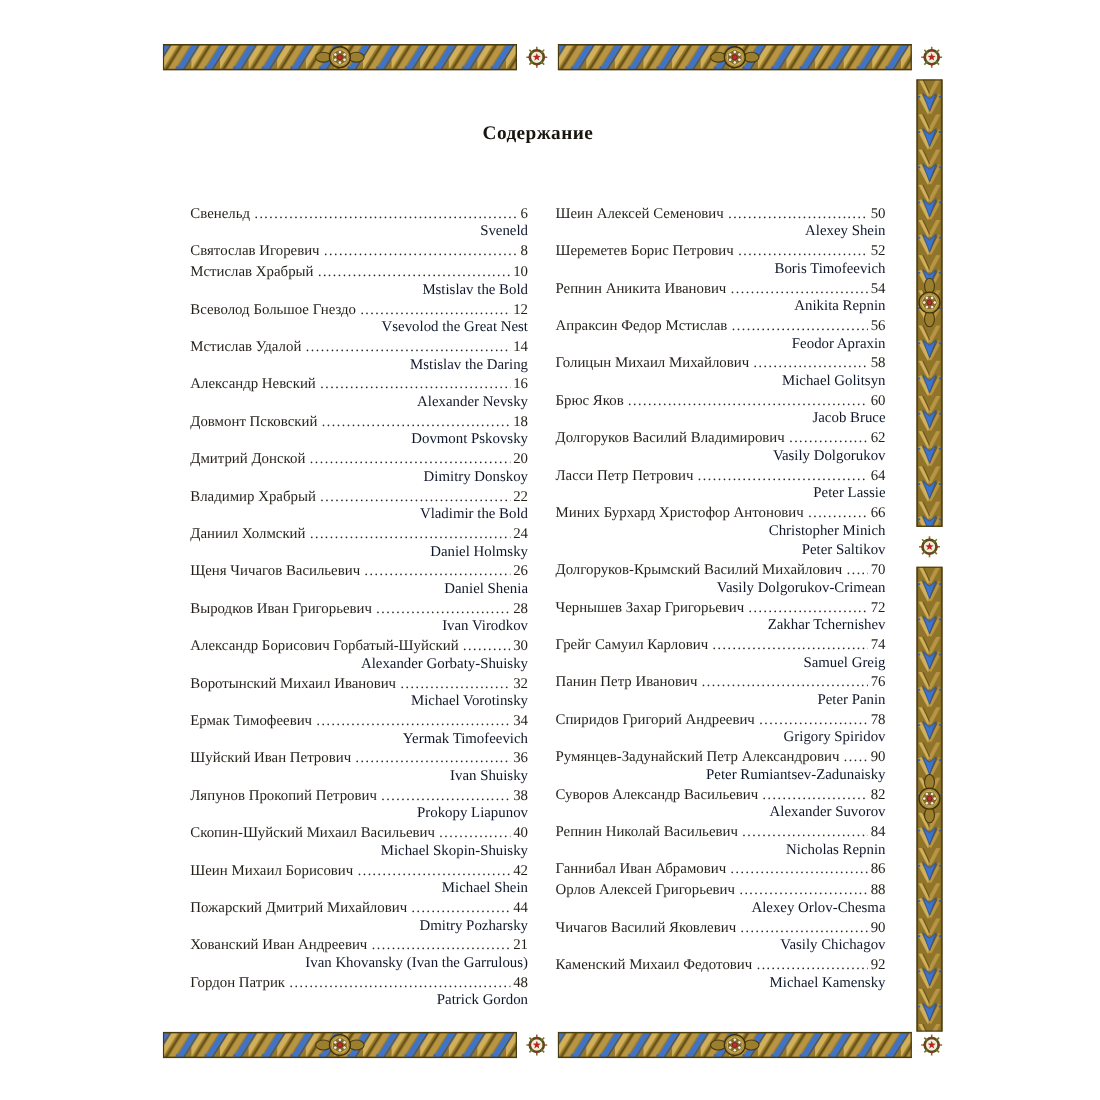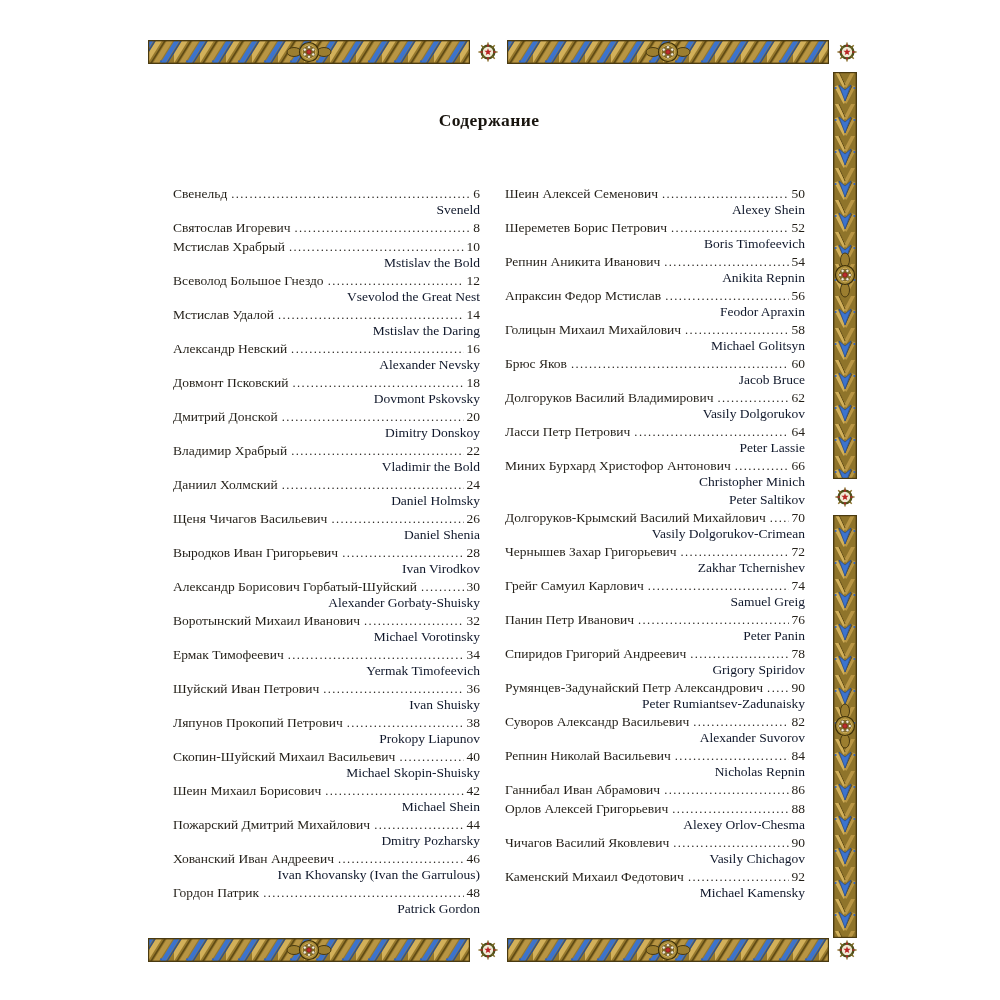--- a/index.html
+++ b/index.html
@@ -345,21 +345,21 @@
         <span class="dots"></span>
         <span class="pg">44</span>
       </div>
       <div class="en">Dmitry Pozharsky</div>
     </div>
 
     <div class="entry">
       <div class="line1">
         <span class="ru">Хованский Иван Андреевич</span>
         <span class="dots"></span>
-        <span class="pg">46</span>
+        <span class="pg">21</span>
       </div>
       <div class="en">Ivan Khovansky (Ivan the Garrulous)</div>
     </div>
 
     <div class="entry">
       <div class="line1">
         <span class="ru">Гордон Патрик</span>
         <span class="dots"></span>
         <span class="pg">48</span>
       </div>

